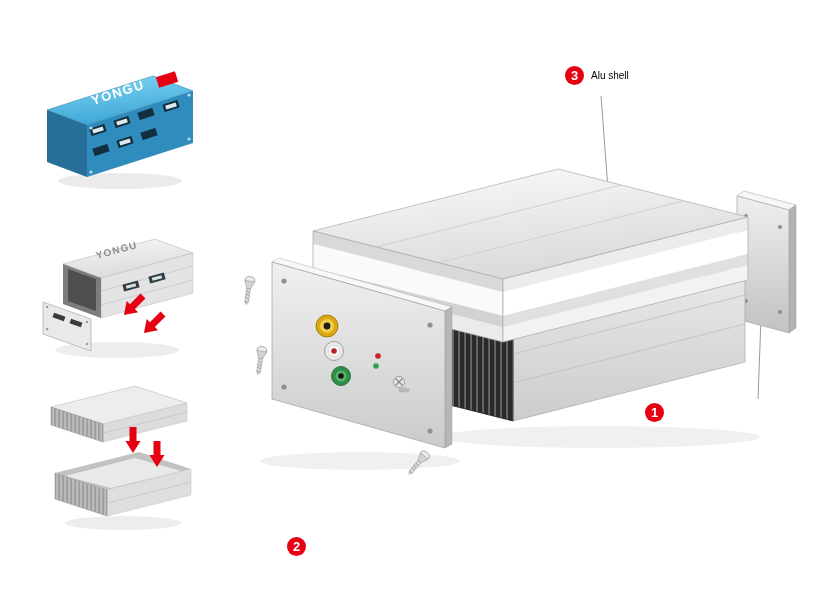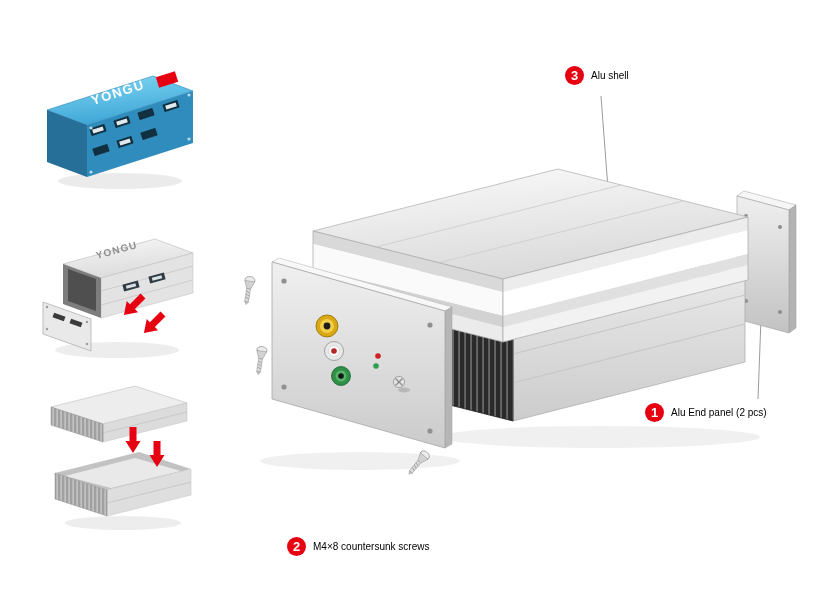--- a/index.html
+++ b/index.html
@@ -268,21 +268,19 @@
     </svg>
   </div>
 
   <div class="annotation" style="left:565px; top:66px">
     <span class="badge">3</span>
     <span class="ann-label">Alu shell</span>
   </div>
 
   <div class="annotation" style="left:645px; top:403px">
     <span class="badge">1</span>
-    <span class="ann-label">Alu End panel (2 pcs)</span>
   </div>
 
   <div class="annotation" style="left:287px; top:537px">
     <span class="badge">2</span>
-    <span class="ann-label">M4×8 countersunk screws</span>
   </div>
 
 </div>
 
 </body></html>

